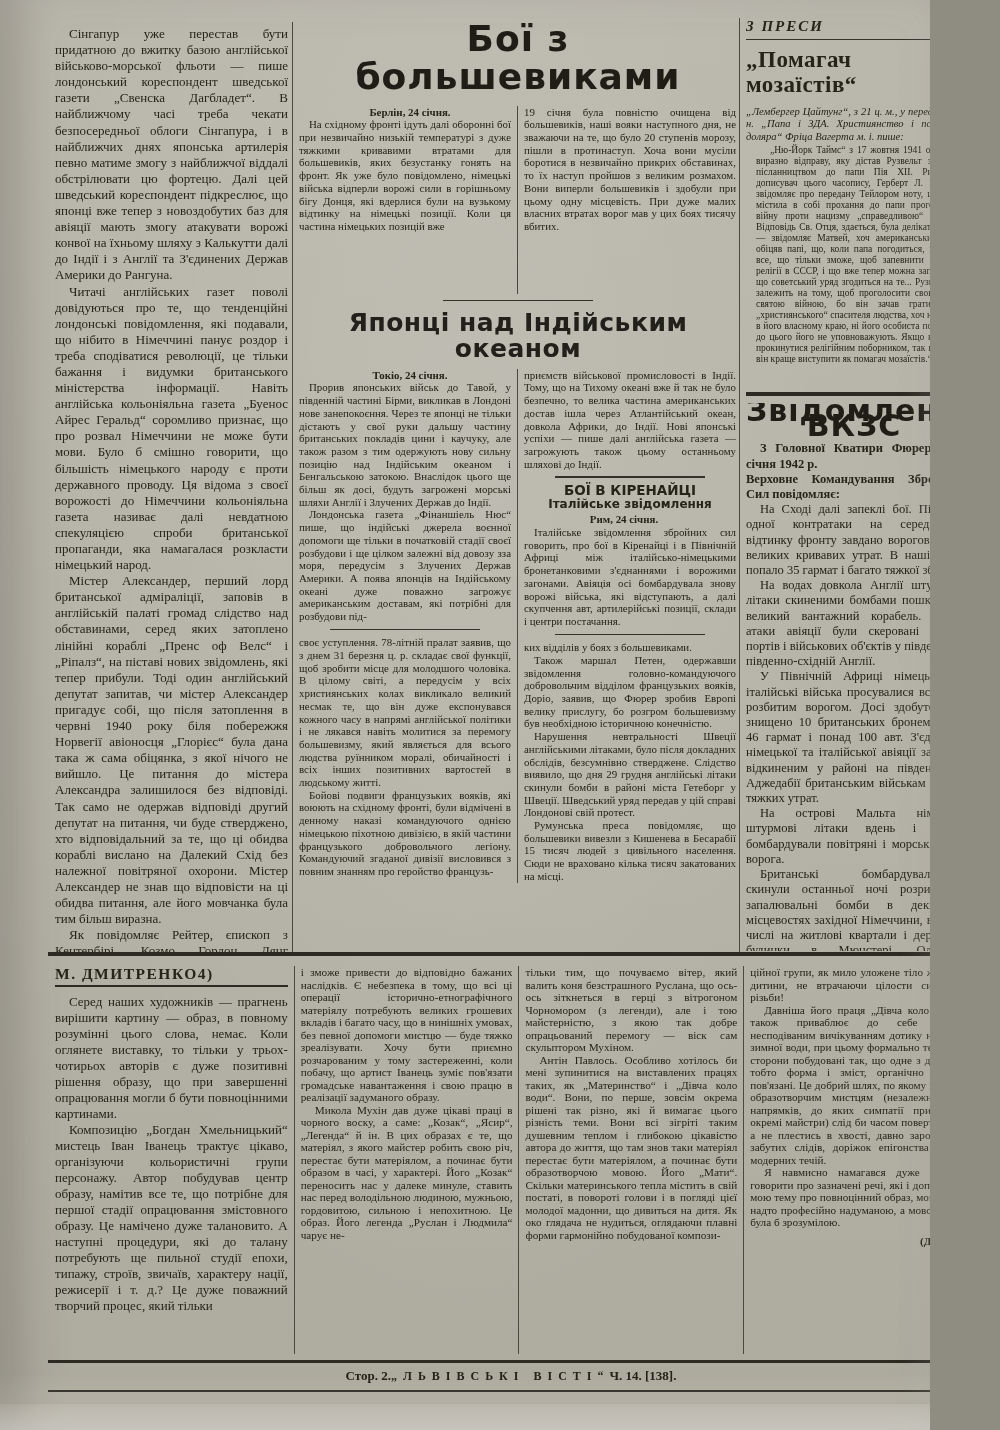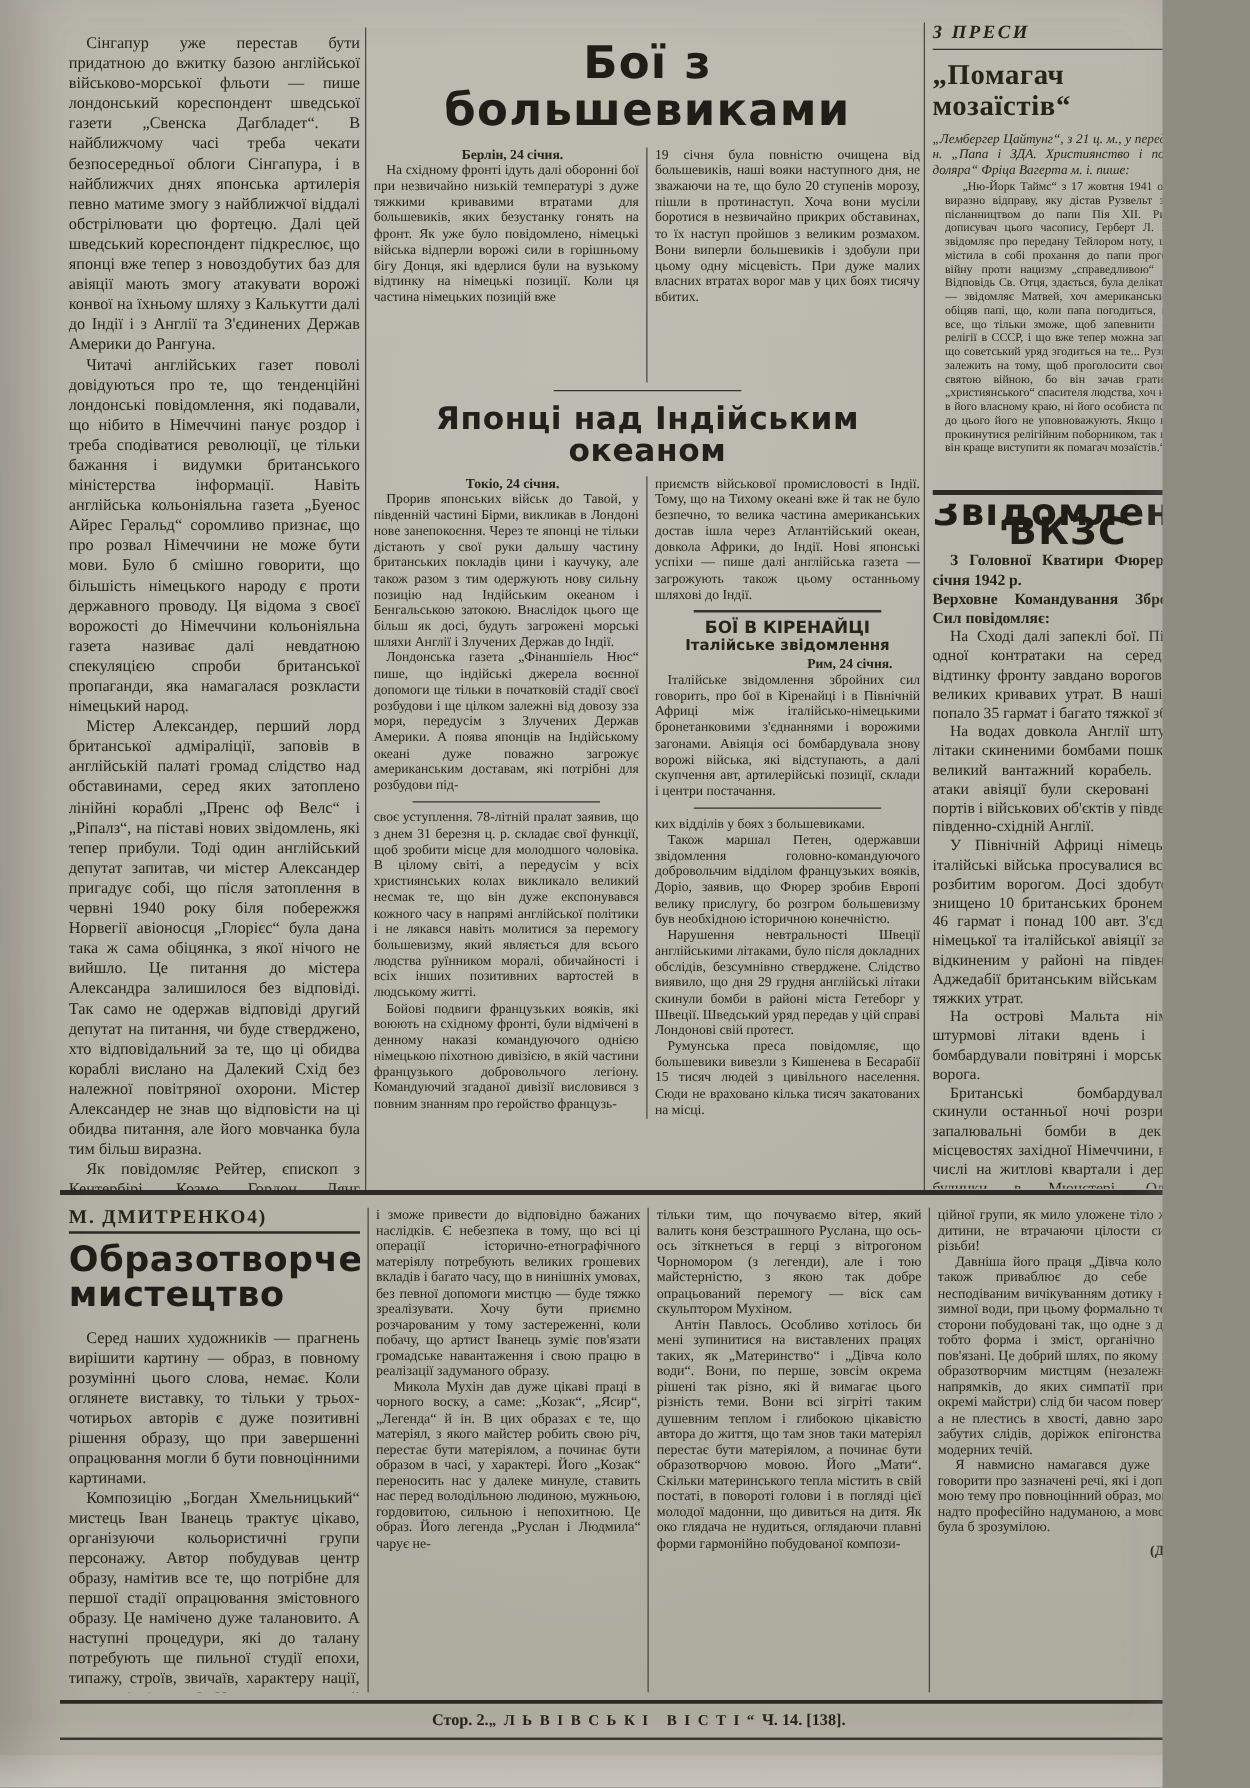--- a/index.html
+++ b/index.html
@@ -9,29 +9,29 @@
       radial-gradient(ellipse at 50% 30%, rgba(255,255,255,0.10), transparent 65%),
       linear-gradient(180deg,#bab7ac 0%,#b5b2a7 55%,#aeab9f 96%,#c9c6ba 100%);
     color:#262419;
     font-family:"Liberation Serif","DejaVu Serif",serif;
   }
   .page::after{content:"";position:absolute;inset:0;pointer-events:none;
     box-shadow:inset 18px -14px 48px rgba(60,58,50,.28), inset -6px 6px 30px rgba(255,255,255,.12);}
   p{margin:0;text-align:justify;text-indent:14px;}
   .noindent{text-indent:0;}
   .dateline{font-weight:bold;text-align:center;text-indent:0;}
-  .dateline.right{text-align:right;padding-right:22px;}
+  .dateline.right{text-align:center;padding-right:22px;}
 
   
   .left-col{position:absolute;left:55px;top:26px;width:233px;height:928px;overflow:hidden;
     font-size:13px;line-height:16.1px;}
   .vrule-a{position:absolute;left:292px;top:22px;width:1px;height:932px;background:#4a4840;}
   .vrule-b{position:absolute;left:739px;top:18px;width:1px;height:936px;background:#4a4840;}
 
-  .mid{position:absolute;left:299px;top:32px;width:438px;height:938px;overflow:hidden;
+  .mid{position:absolute;left:299px;top:20px;width:438px;height:938px;overflow:hidden;
     font-size:10.9px;line-height:12.7px;}
   .mid p{text-indent:10px;}
   .mid .noindent{text-indent:0;}
   .head-xl{font-family:"DejaVu Sans","Liberation Sans",sans-serif;font-weight:800;
     font-size:36px;line-height:1.05;text-align:center;margin:0 0 10px;color:#1f1d16;letter-spacing:1px;}
   .head-l{font-family:"DejaVu Sans","Liberation Sans",sans-serif;font-weight:800;
     font-size:25px;line-height:1.05;text-align:center;margin:9px 0 6px;color:#22201a;letter-spacing:.5px;}
   .two-col{display:flex;}
   .mcol{width:212px;overflow:hidden;}
   .colrule{width:1px;background:#4a4840;margin:0 6px;align-self:stretch;}
@@ -156,21 +156,20 @@
   </div>
 
   <div class="section-rule"></div>
 
   <div class="bottom">
     <div class="bcol bcol1">
       <div class="byline-row">
         <span>М. ДМИТРЕНКО</span>
         <span>4)</span>
       </div>
-      <h1 class="art-head">Образотворче мистецтво</h1>
       <p>Серед наших художників — прагнень вирішити картину — образ, в повному розумінні цього слова, немає. Коли оглянете виставку, то тільки у трьох-чотирьох авторів є дуже позитивні рішення образу, що при завершенні опрацювання могли б бути повноцінними картинами.</p>
       <p>Композицію „Богдан Хмельницький“ мистець Іван Іванець трактує цікаво, організуючи кольористичні групи персонажу. Автор побудував центр образу, намітив все те, що потрібне для першої стадії опрацювання змістовного образу. Це намічено дуже талановито. А наступні процедури, які до талану потребують ще пильної студії епохи, типажу, строїв, звичаїв, характеру нації, режисерії і т. д.? Це дуже поважний творчий процес, який тільки</p>
     </div>
     <div class="colrule"></div>
     <div class="bcol bcoln">
       <p class="noindent">і зможе привести до відповідно бажаних наслідків. Є небезпека в тому, що всі ці операції історично-етнографічного матеріялу потребують великих грошевих вкладів і багато часу, що в нинішніх умовах, без певної допомоги мистцю — буде тяжко зреалізувати. Хочу бути приємно розчарованим у тому застереженні, коли побачу, що артист Іванець зуміє пов'язати громадське навантаження і свою працю в реалізації задуманого образу.</p>
       <p>Микола Мухін дав дуже цікаві праці в чорного воску, а саме: „Козак“, „Ясир“, „Легенда“ й ін. В цих образах є те, що матеріял, з якого майстер робить свою річ, перестає бути матеріялом, а починає бути образом в часі, у характері. Його „Козак“ переносить нас у далеке минуле, ставить нас перед володільною людиною, мужньою, гордовитою, сильною і непохитною. Це образ. Його легенда „Руслан і Людмила“ чарує не-</p>
     </div>
     <div class="colrule"></div>
     <div class="bcol bcoln">

